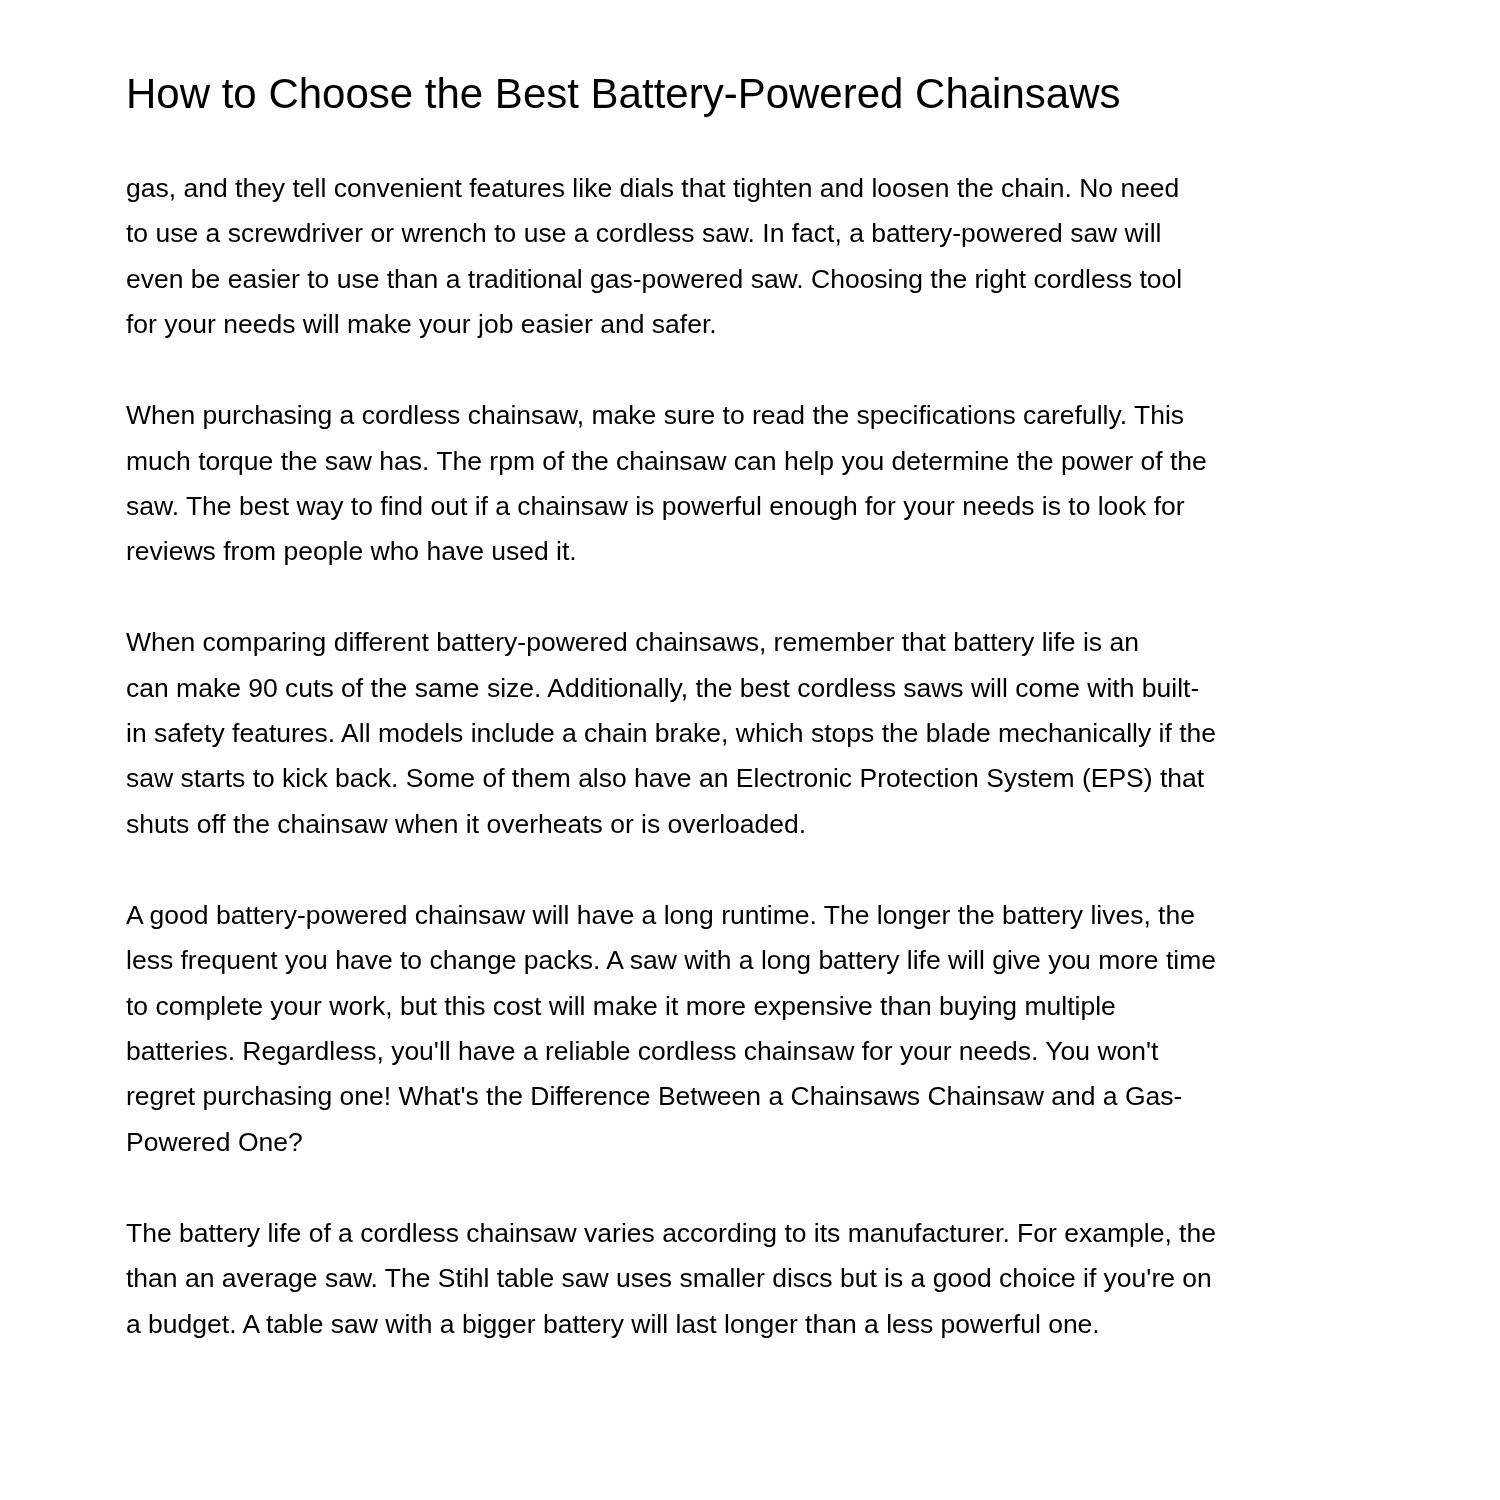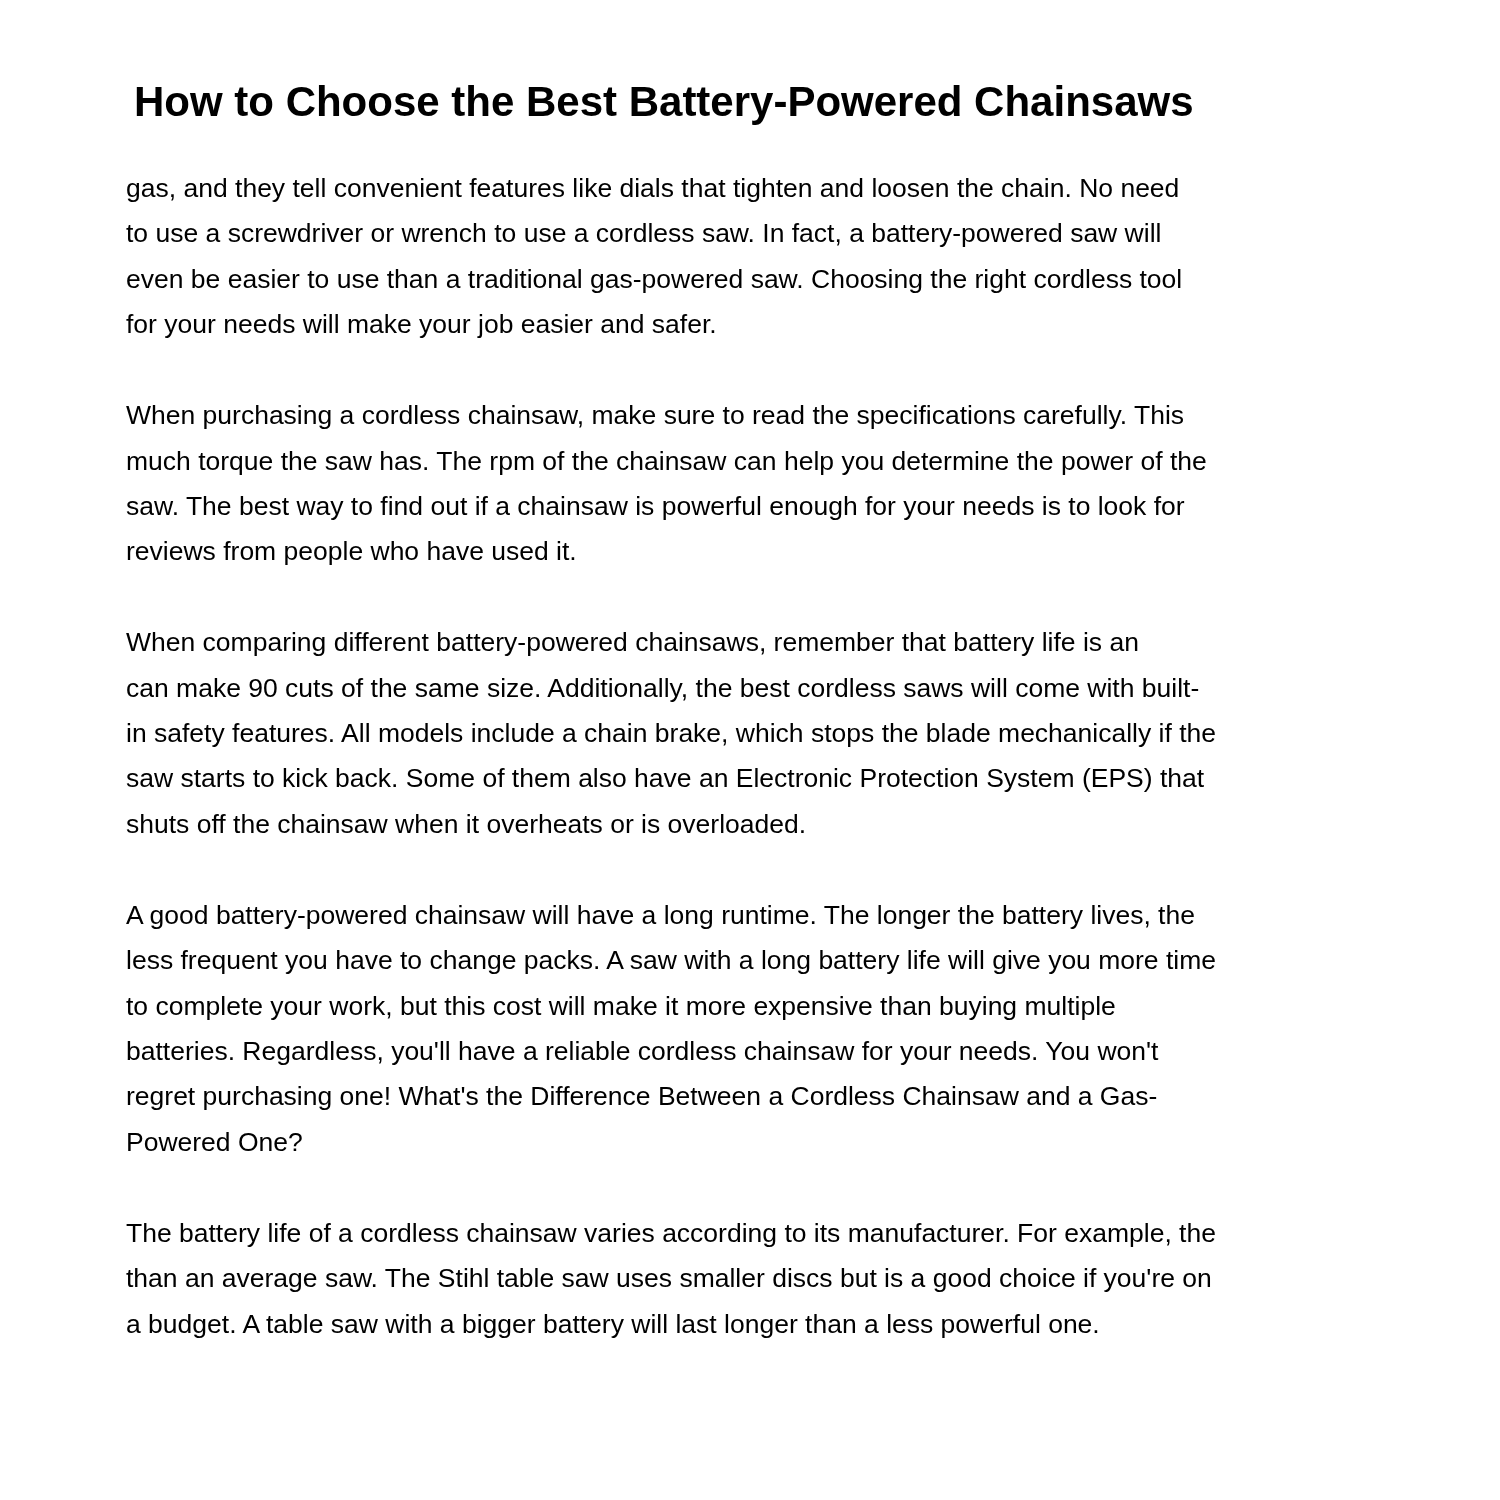--- a/index.html
+++ b/index.html
@@ -18,22 +18,22 @@
     .page {
       position: absolute;
       left: 126px;
       top: 0;
       width: 1250px;
     }
     .doc-title {
       position: absolute;
       left: 0;
       top: 68px;
-      margin: 8px;
-      font-weight: bold;
+      margin: 0;
+      font-weight: normal;
       font-size: 42px;
       line-height: 52px;
       white-space: nowrap;
       letter-spacing: 0;
     }
     .body-text {
       position: absolute;
       left: 0;
       top: 166px;
       width: 1252px;
@@ -76,21 +76,21 @@
       <span class="line">in safety features. All models include a chain brake, which stops the blade mechanically if the</span>
       <span class="line">saw starts to kick back. Some of them also have an Electronic Protection System (EPS) that</span>
       <span class="line">shuts off the chainsaw when it overheats or is overloaded.</span>
     </p>
 
     <p class="para">
       <span class="line">A good battery-powered chainsaw will have a long runtime. The longer the battery lives, the</span>
       <span class="line">less frequent you have to change packs. A saw with a long battery life will give you more time</span>
       <span class="line">to complete your work, but this cost will make it more expensive than buying multiple</span>
       <span class="line">batteries. Regardless, you'll have a reliable cordless chainsaw for your needs. You won't</span>
-      <span class="line">regret purchasing one! What's the Difference Between a Cordless Chainsaw and a Gas-</span>
+      <span class="line">regret purchasing one! What's the Difference Between a Chainsaws Chainsaw and a Gas-</span>
       <span class="line">Powered One?</span>
     </p>
 
     <p class="para">
       <span class="line">The battery life of a cordless chainsaw varies according to its manufacturer. For example, the</span>
       <span class="line">than an average saw. The Stihl table saw uses smaller discs but is a good choice if you're on</span>
       <span class="line">a budget. A table saw with a bigger battery will last longer than a less powerful one.</span>
     </p>
 
   </div>

